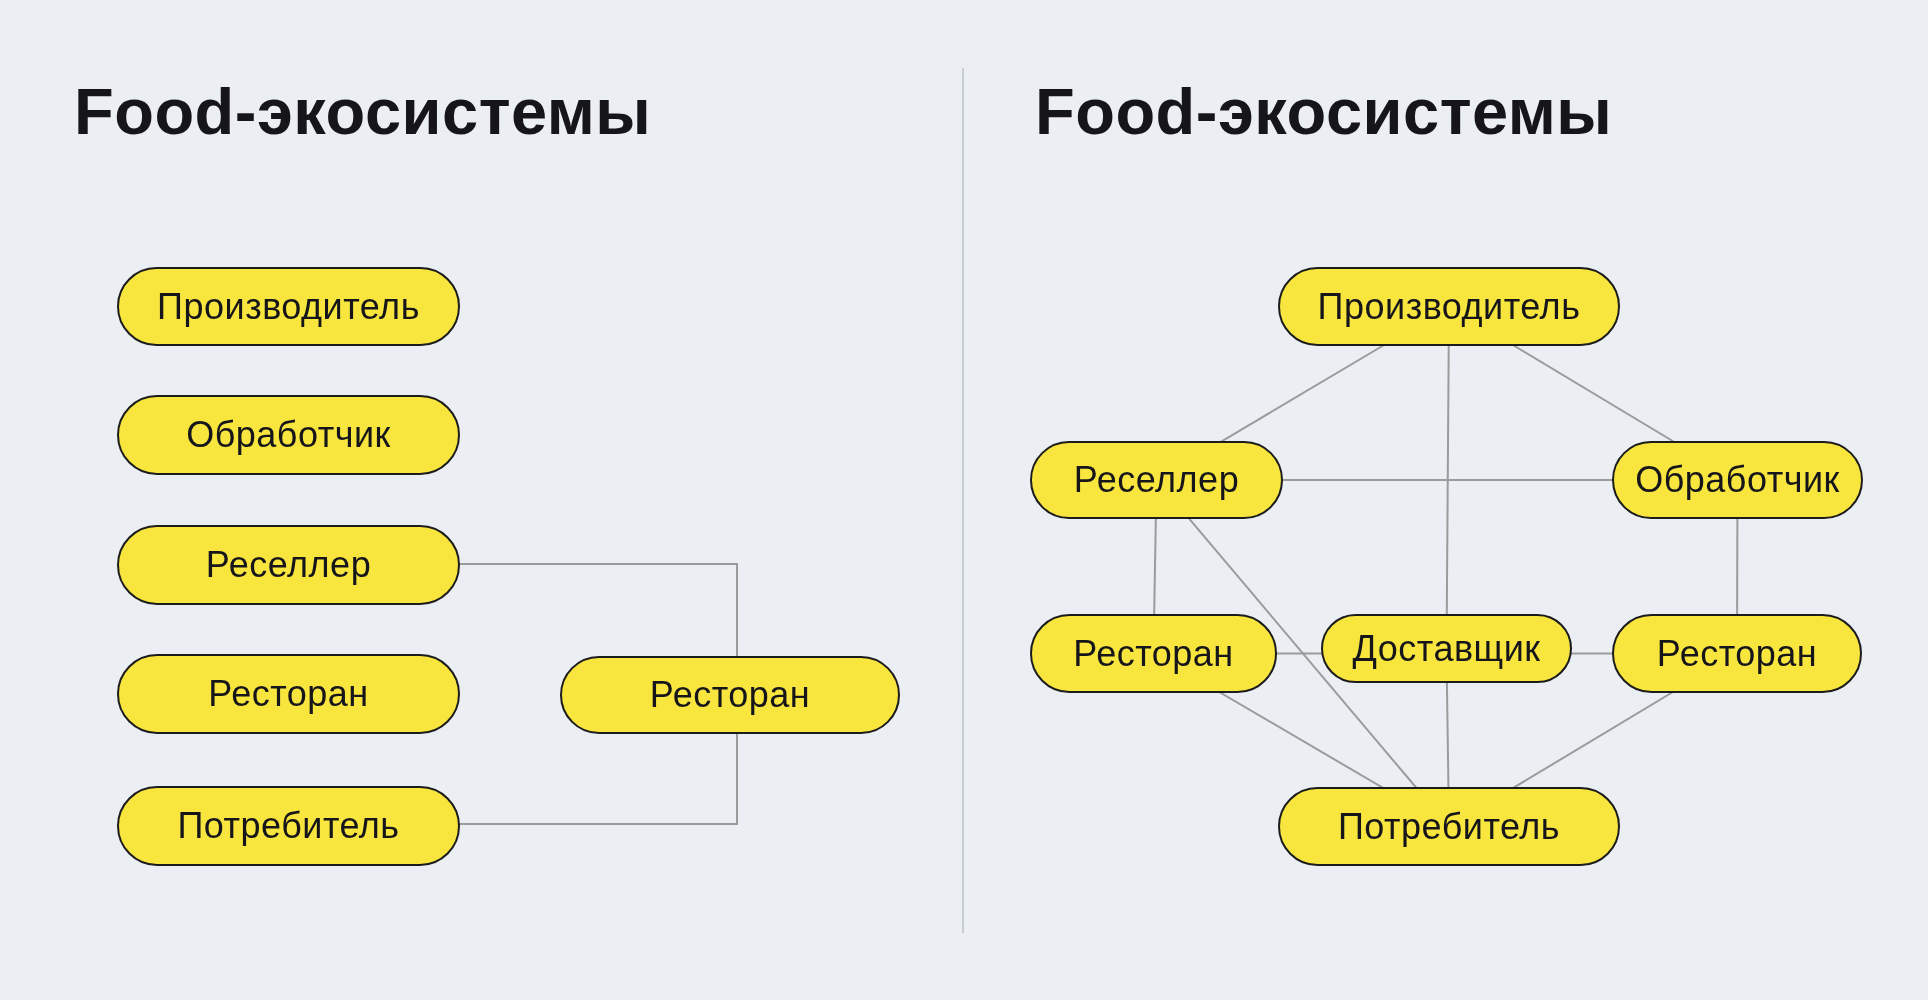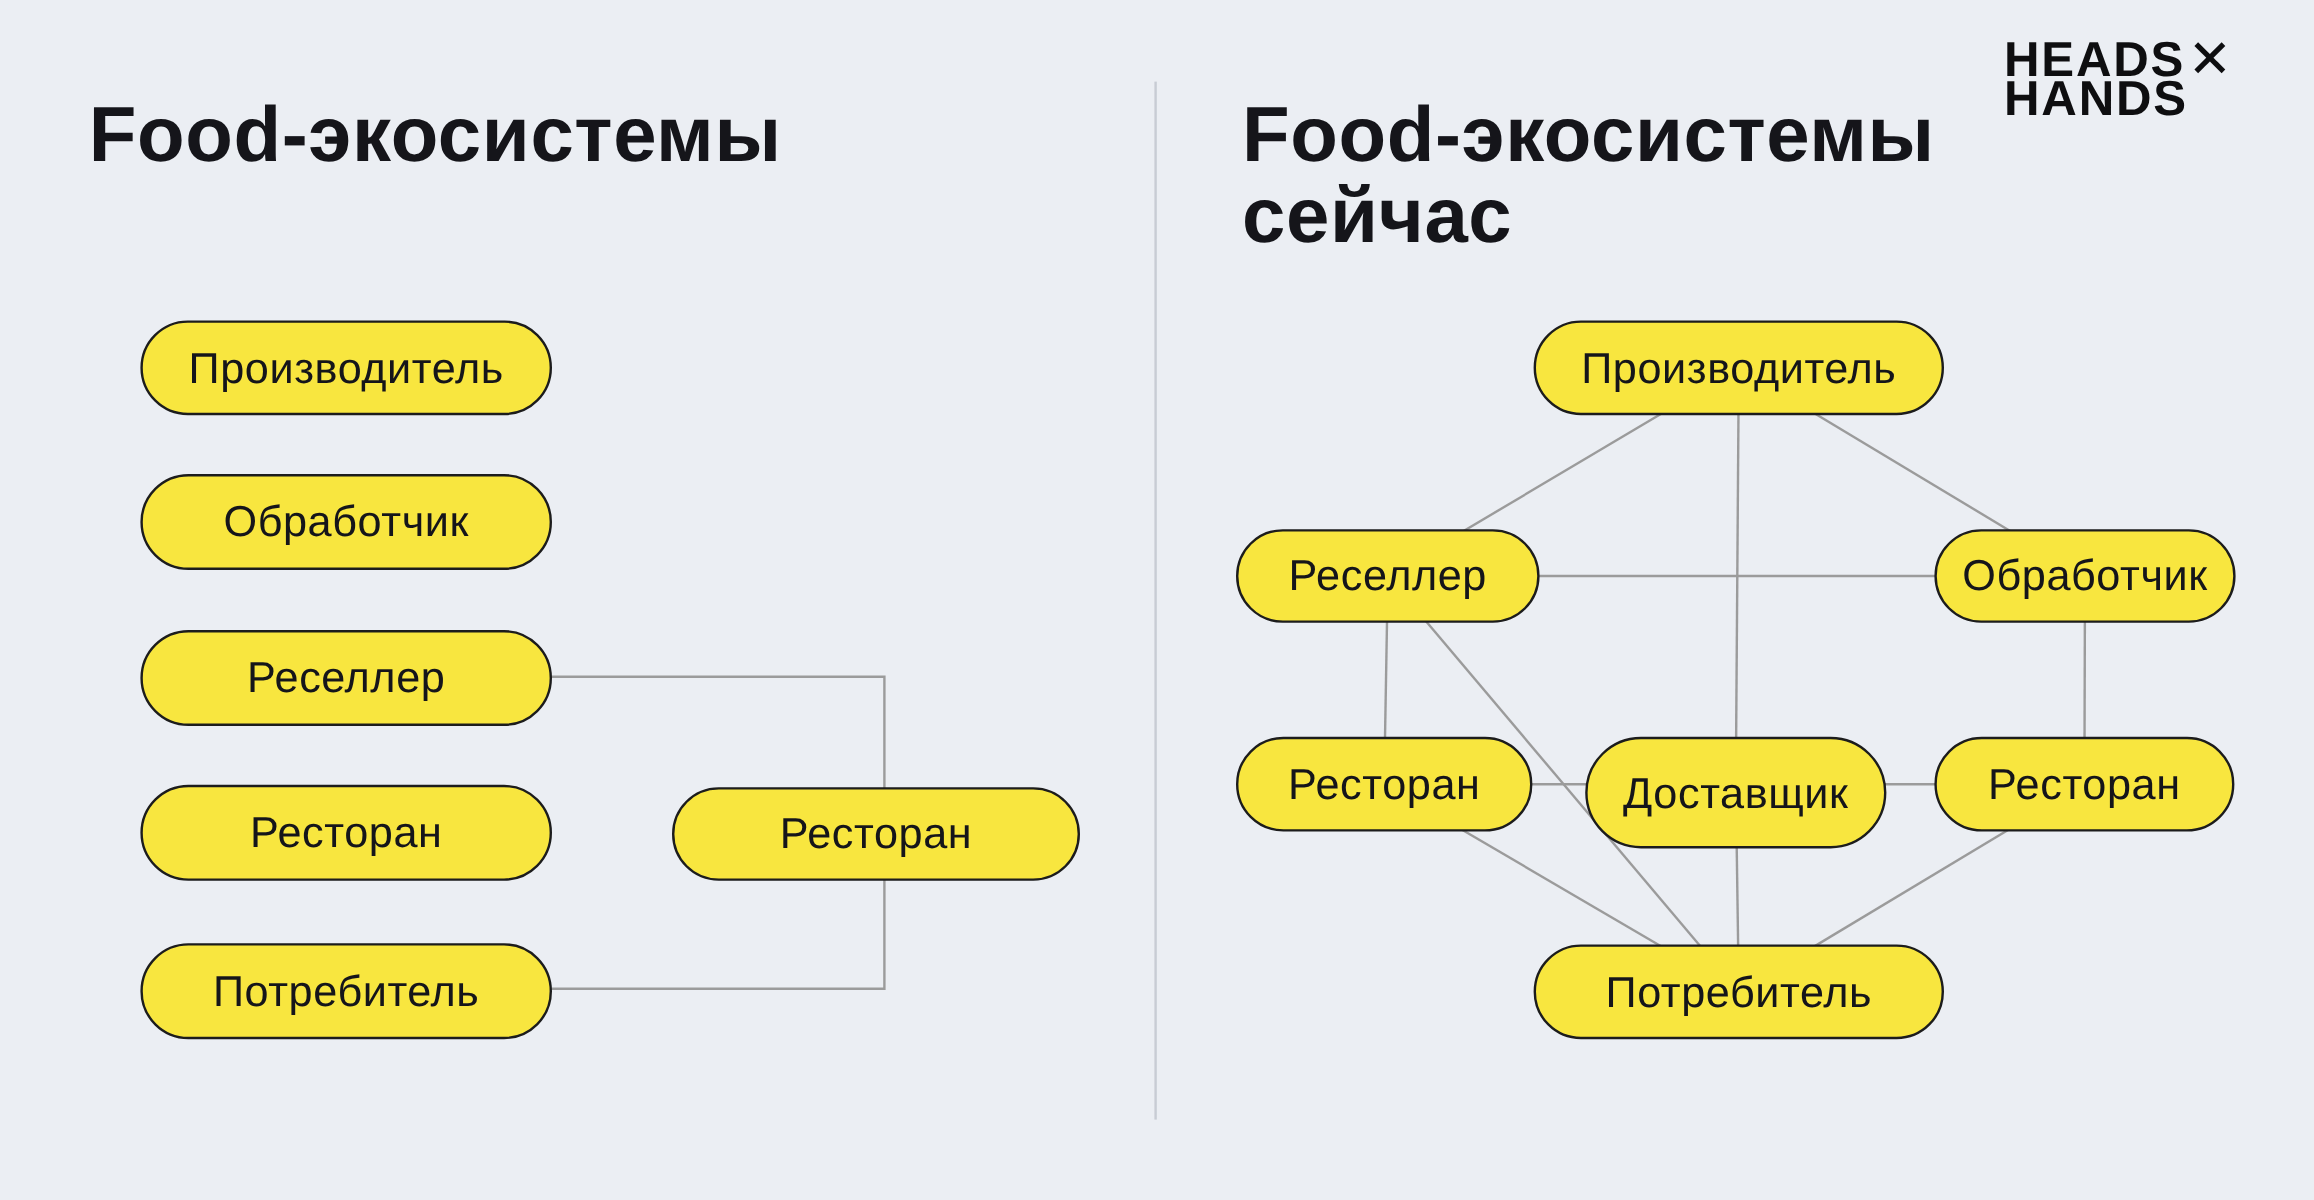--- a/index.html
+++ b/index.html
@@ -71,36 +71,31 @@
       <line x1="1446.5" y1="653.5" x2="1449" y2="826.5" stroke="#9B9B9B" stroke-width="2"></line>
       <line x1="1737" y1="653.5" x2="1449" y2="826.5" stroke="#9B9B9B" stroke-width="2"></line>
     </svg>
 
   <div class="title" id="title-left">
     <div>Food-экосистемы</div>
   </div>
 
   <div class="title" id="title-right">
     <div>Food-экосистемы</div>
-    <div>сейчас</div>
   </div>
 
   <div class="divider"></div>
 
-  <div class="logo">
-    <div><span>HEADS</span><span class="cross">✕</span></div>
-    <div>HANDS</div>
-  </div>
 
 <div class="pill" style="left: 117px; top: 267px; width: 343px; height: 79px;">Производитель</div>
     <div class="pill" style="left: 117px; top: 395px; width: 343px; height: 80px;">Обработчик</div>
     <div class="pill" style="left: 117px; top: 525px; width: 343px; height: 80px;">Реселлер</div>
     <div class="pill" style="left: 117px; top: 654px; width: 343px; height: 80px;">Ресторан</div>
     <div class="pill" style="left: 117px; top: 786px; width: 343px; height: 80px;">Потребитель</div>
     <div class="pill" style="left: 560px; top: 656px; width: 340px; height: 78px;">Ресторан</div>
     <div class="pill" style="left: 1278px; top: 267px; width: 342px; height: 79px;">Производитель</div>
     <div class="pill" style="left: 1030px; top: 441px; width: 253px; height: 78px;">Реселлер</div>
     <div class="pill" style="left: 1612px; top: 441px; width: 251px; height: 78px;">Обработчик</div>
     <div class="pill" style="left: 1030px; top: 614px; width: 247px; height: 79px;">Ресторан</div>
-    <div class="pill" style="left: 1321px; top: 614px; width: 251px; height: 93px;">Доставщик</div>
+    <div class="pill" style="left: 1321px; top: 614px; width: 251px; height: 69px;">Доставщик</div>
     <div class="pill" style="left: 1612px; top: 614px; width: 250px; height: 79px;">Ресторан</div>
     <div class="pill" style="left: 1278px; top: 787px; width: 342px; height: 79px;">Потребитель</div>
   </div>
 
 </body></html>

